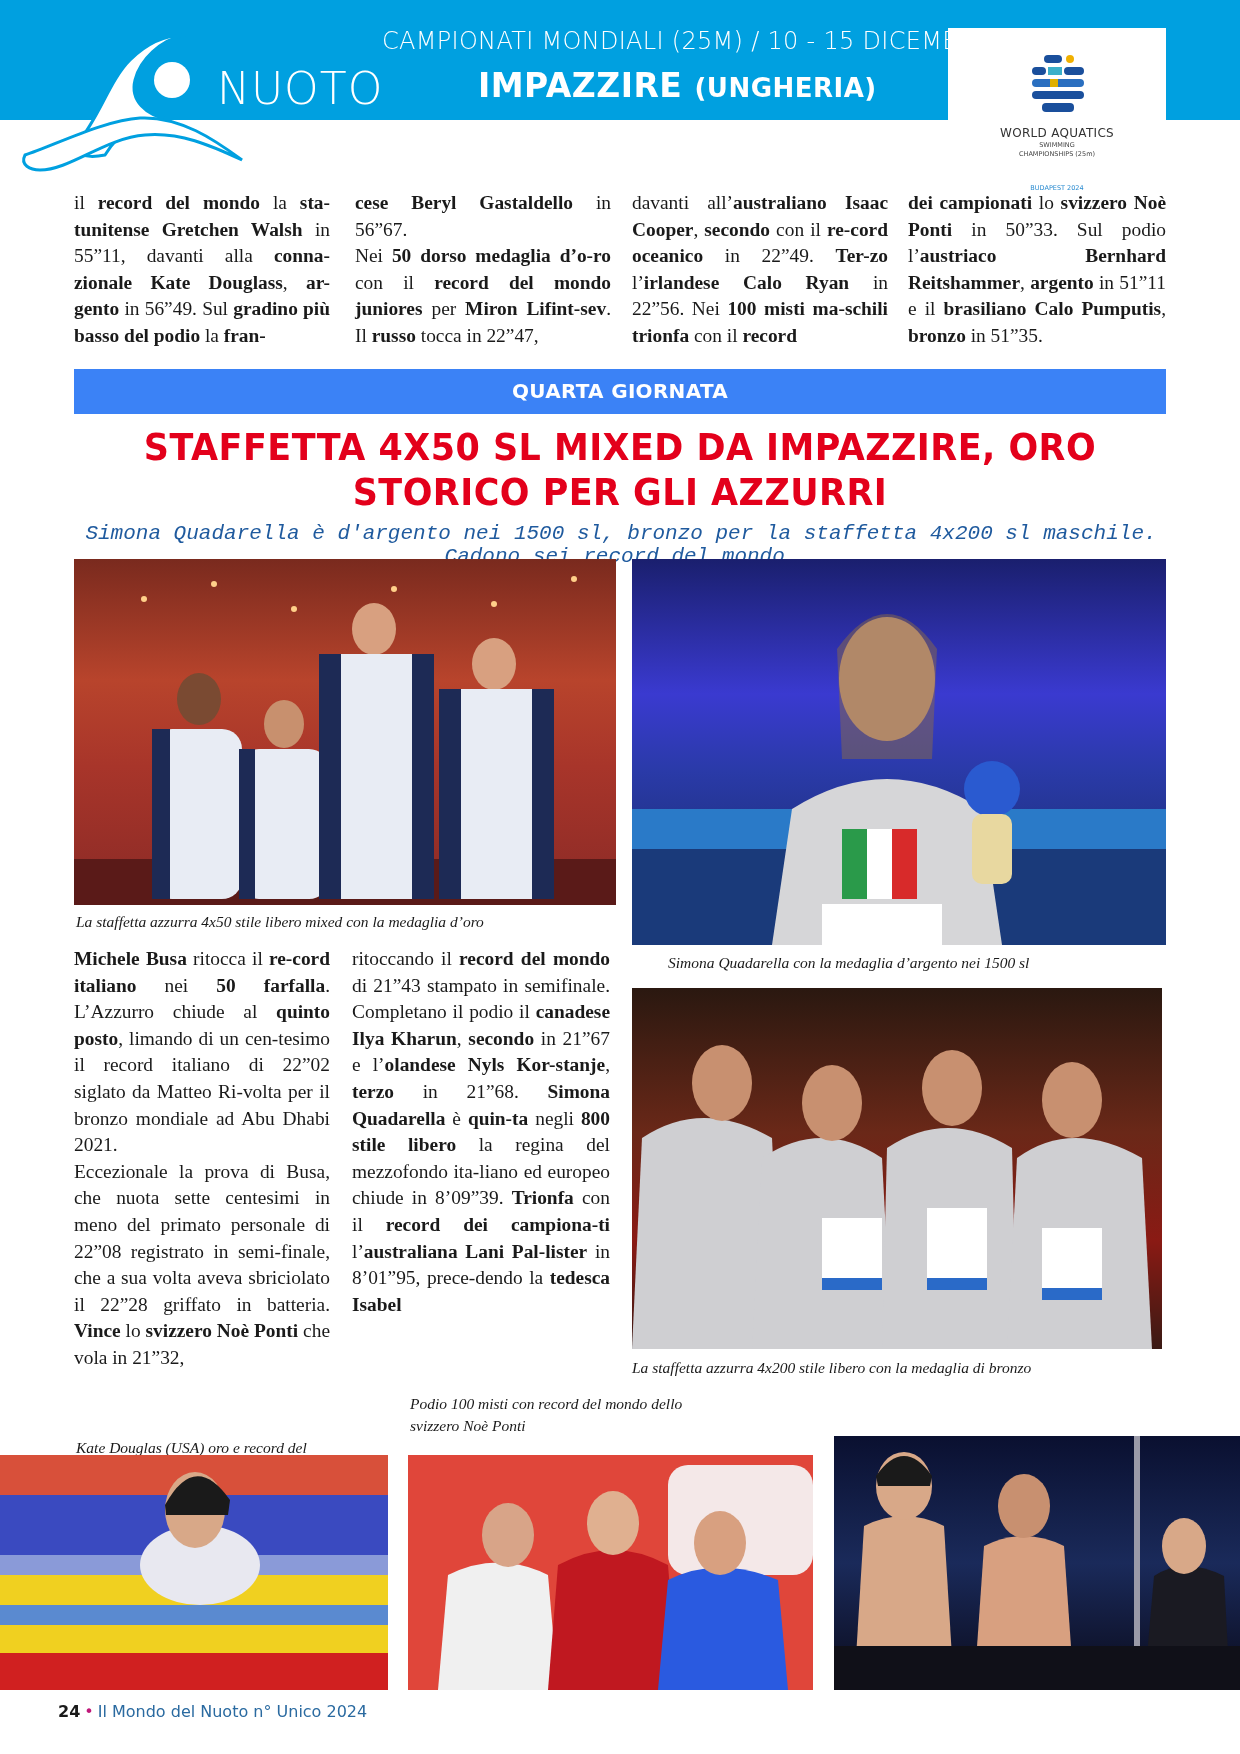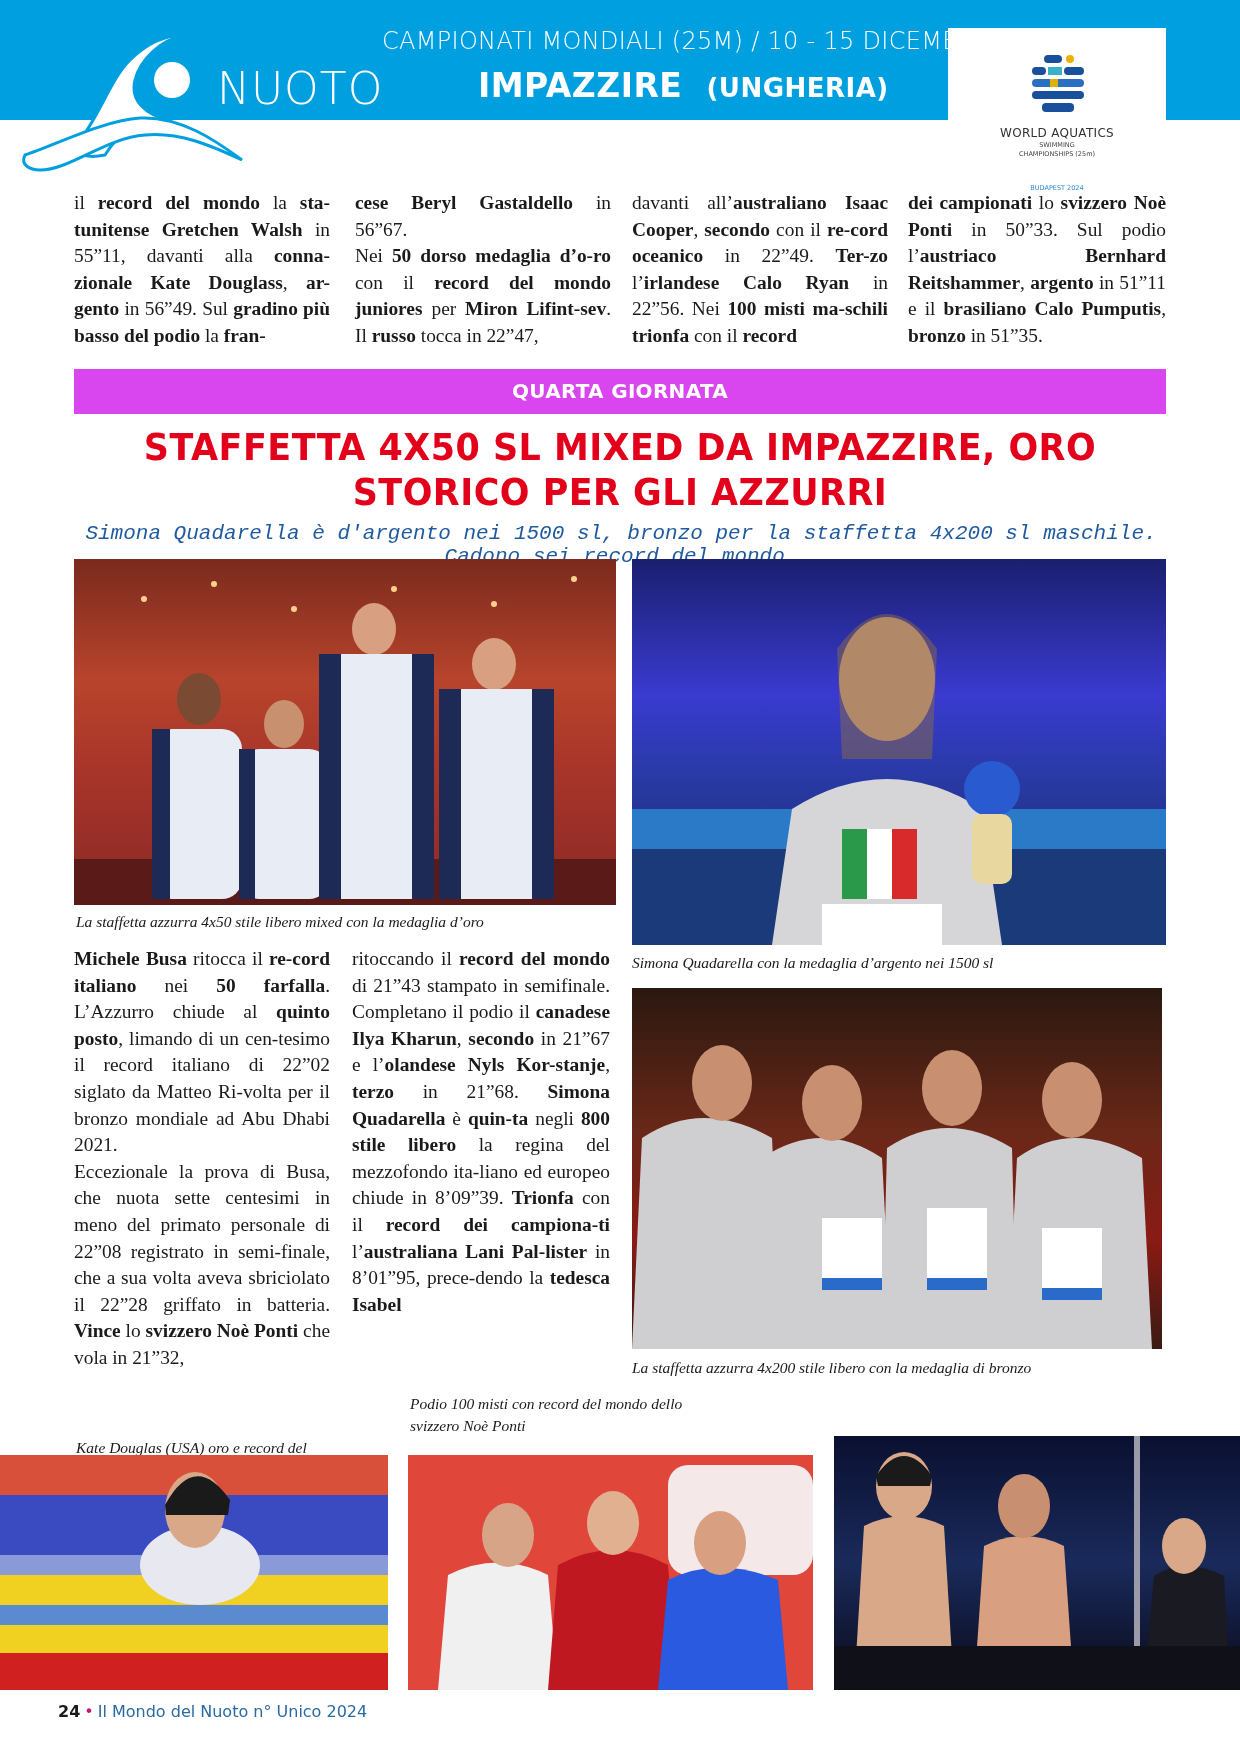--- a/index.html
+++ b/index.html
@@ -4,34 +4,34 @@
 <style>
   html, body { margin: 0; padding: 0; background: #ffffff; }
   body { width: 1240px; height: 1754px; position: relative; overflow: hidden; font-family: "DejaVu Serif", serif; color: #1a1a1a; }
 
   
   .header-band { position: absolute; left: 0; top: 0; width: 1240px; height: 120px; background: #00a0e0; }
   .swimmer-logo { position: absolute; left: 10px; top: 20px; width: 240px; height: 160px; }
   .nuoto { position: absolute; left: 217px; top: 63px; font-family: "DejaVu Sans", sans-serif; font-weight: 300; font-size: 44px; color: #ffffff; letter-spacing: 1px; }
   .championship { position: absolute; left: 382px; top: 27px; font-family: "DejaVu Sans", sans-serif; font-weight: 300; font-size: 24px; color: #ffffff; letter-spacing: 0.3px; }
   .city { position: absolute; left: 478px; top: 66px; font-family: "DejaVu Sans", sans-serif; font-weight: 700; font-size: 33px; color: #ffffff; letter-spacing: 0.5px; }
-  .city .country { font-size: 26px; margin-left: 12px; }
+  .city .country { font-size: 26px; }
   .wa-logo { position: absolute; left: 948px; top: 28px; width: 218px; height: 154px; background: #ffffff; text-align: center; }
   .wa-mark { position: absolute; left: 80px; top: 25px; width: 60px; height: 62px; }
   .wa-t1 { position: absolute; top: 98px; left: 0; width: 100%; font-family: "DejaVu Sans", sans-serif; font-size: 12px; color: #333; letter-spacing: 0.3px; }
   .wa-t2 { position: absolute; top: 113px; left: 0; width: 100%; font-family: "DejaVu Sans", sans-serif; font-size: 6.5px; color: #444; }
   .wa-t3 { position: absolute; top: 122px; left: 0; width: 100%; font-family: "DejaVu Sans", sans-serif; font-size: 6.5px; color: #444; }
   .wa-t4 { position: absolute; top: 137px; left: 0; width: 100%; font-family: "DejaVu Sans", sans-serif; font-size: 6.5px; color: #2a8bd0; margin-top: 19px; }
 
   
   .col { position: absolute; font-family: "Liberation Serif", serif; font-size: 19.4px; line-height: 26.6px; text-align: justify; color: #1a1a1a; hyphens: manual; }
   .col b { font-weight: 700; }
 
   
-  .section-bar { position: absolute; left: 74px; top: 369px; width: 1092px; height: 45px; background: #d946ef; color: #fff; font-family: "DejaVu Sans", sans-serif; font-weight: 700; font-size: 20px; line-height: 45px; text-align: center; letter-spacing: 0.3px; }
+  .section-bar { position: absolute; left: 74px; top: 369px; width: 1092px; height: 45px; background: #3b82f6; color: #fff; font-family: "DejaVu Sans", sans-serif; font-weight: 700; font-size: 20px; line-height: 45px; text-align: center; letter-spacing: 0.3px; }
 
   .headline { position: absolute; left: 60px; top: 425px; width: 1120px; text-align: center; font-family: "DejaVu Sans", sans-serif; font-weight: 700; font-size: 38px; line-height: 45px; color: #e3001b; letter-spacing: 0.5px; transform: scaleX(0.92); transform-origin: center; }
   .subtitle { position: absolute; left: 66px; top: 522px; width: 1110px; text-align: center; font-family: Liberation Mono, monospace; font-style: italic; font-size: 21px; color: #1f5a9e; }
 
   
   .photo { position: absolute; overflow: hidden; }
   .caption { position: absolute; font-family: "Liberation Serif", serif; font-style: italic; font-size: 15.5px; line-height: 22px; color: #1a1a1a; }
 
   .footer { position: absolute; left: 58px; top: 1702px; font-family: "DejaVu Sans", sans-serif; font-size: 16px; color: #2a6aa0; }
   .footer .pg { font-weight: 700; color: #1a1a1a; }
@@ -122,21 +122,21 @@
     <path d="M205 90 Q255 20 305 90 L300 200 L210 200 Z" fill="#8a6a48" opacity="0.5"></path>
     <path d="M140 386 L160 250 Q255 190 350 250 L370 386 Z" fill="#d6d6d8"></path>
     <rect x="190" y="345" width="120" height="41" fill="#ffffff"></rect>
     <rect x="210" y="270" width="25" height="70" fill="#2a9a4a"></rect>
       <rect x="235" y="270" width="25" height="70" fill="#ffffff"></rect>
       <rect x="260" y="270" width="25" height="70" fill="#d82a2a"></rect>
     <circle cx="360" cy="230" r="28" fill="#2a5ad0"></circle>
     <rect x="340" y="255" width="40" height="70" rx="10" fill="#e8d8a0"></rect>
   </svg>
 </div>
-<div class="caption" style="left:632px; top:952px;">Simona Quadarella con la medaglia d’argento nei 1500 sl</div>
+<div class="caption" style="left:668px; top:952px;">Simona Quadarella con la medaglia d’argento nei 1500 sl</div>
 
 <div class="photo" style="left:632px; top:988px; width:530px; height:361px; background: linear-gradient(180deg,#2a1810 0%,#6a2818 40%,#8a1a14 70%,#3a1a14 100%);">
   <svg width="530" height="361" viewBox="0 0 530 361">
     <g fill="#cfcfd2">
       <path d="M0 361 L10 150 Q70 110 140 150 L150 361 Z"></path>
       <path d="M120 361 L130 170 Q190 130 250 170 L260 361 Z"></path>
       <path d="M250 361 L255 160 Q315 120 380 160 L385 361 Z"></path>
       <path d="M375 361 L385 170 Q440 130 510 170 L520 361 Z"></path>
     </g>
     <g fill="#c89070">

